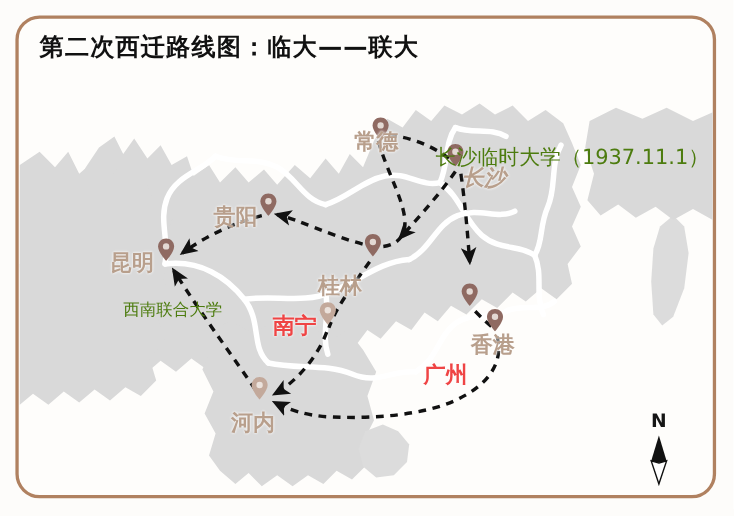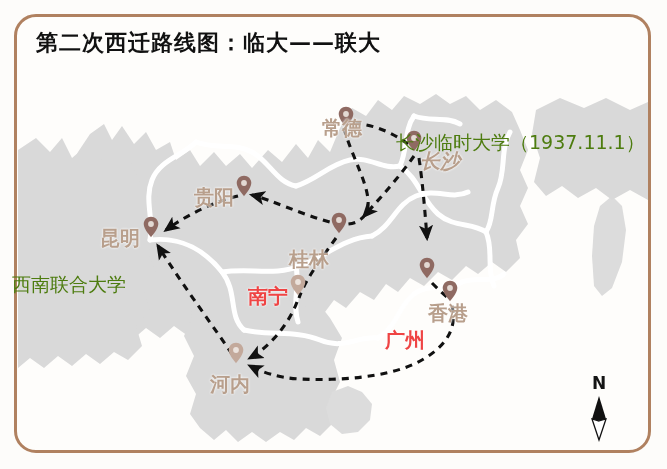--- a/index.html
+++ b/index.html
@@ -63,22 +63,22 @@
     margin-top: 20px;
   }
   #annot-changsha {
     left: 396px;
     top: 110px;
     font-size: 19px;
   }
   #annot-swau {
     left: 12px;
     top: 252px;
-    font-size: 19px;
-    text-align: left;
+    font-size: 15px;
+    text-align: right;
     width: 190px;
   }
   #annot-swau .l2 {
     display: block;
     margin-top: 3px;
   }
   #compass {
     position: absolute;
     left: 585px;
     top: 375px;

